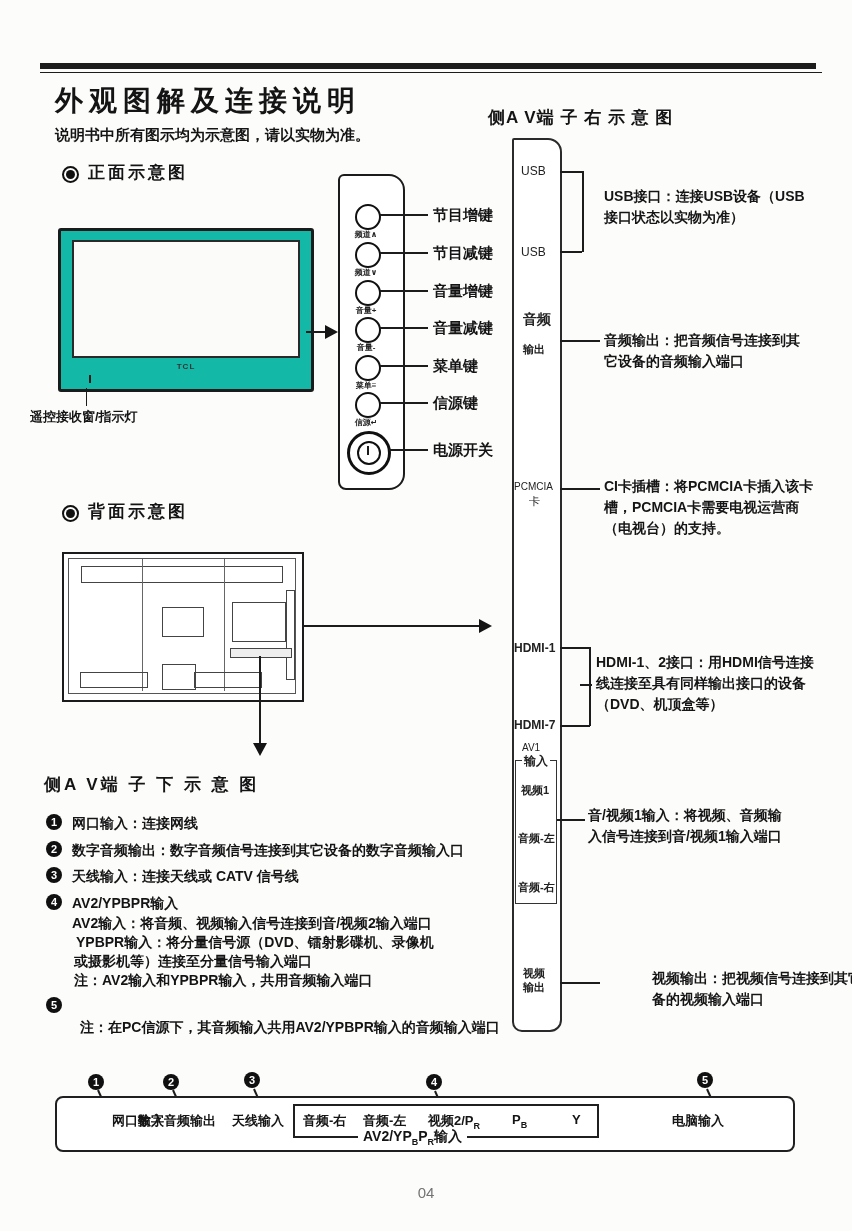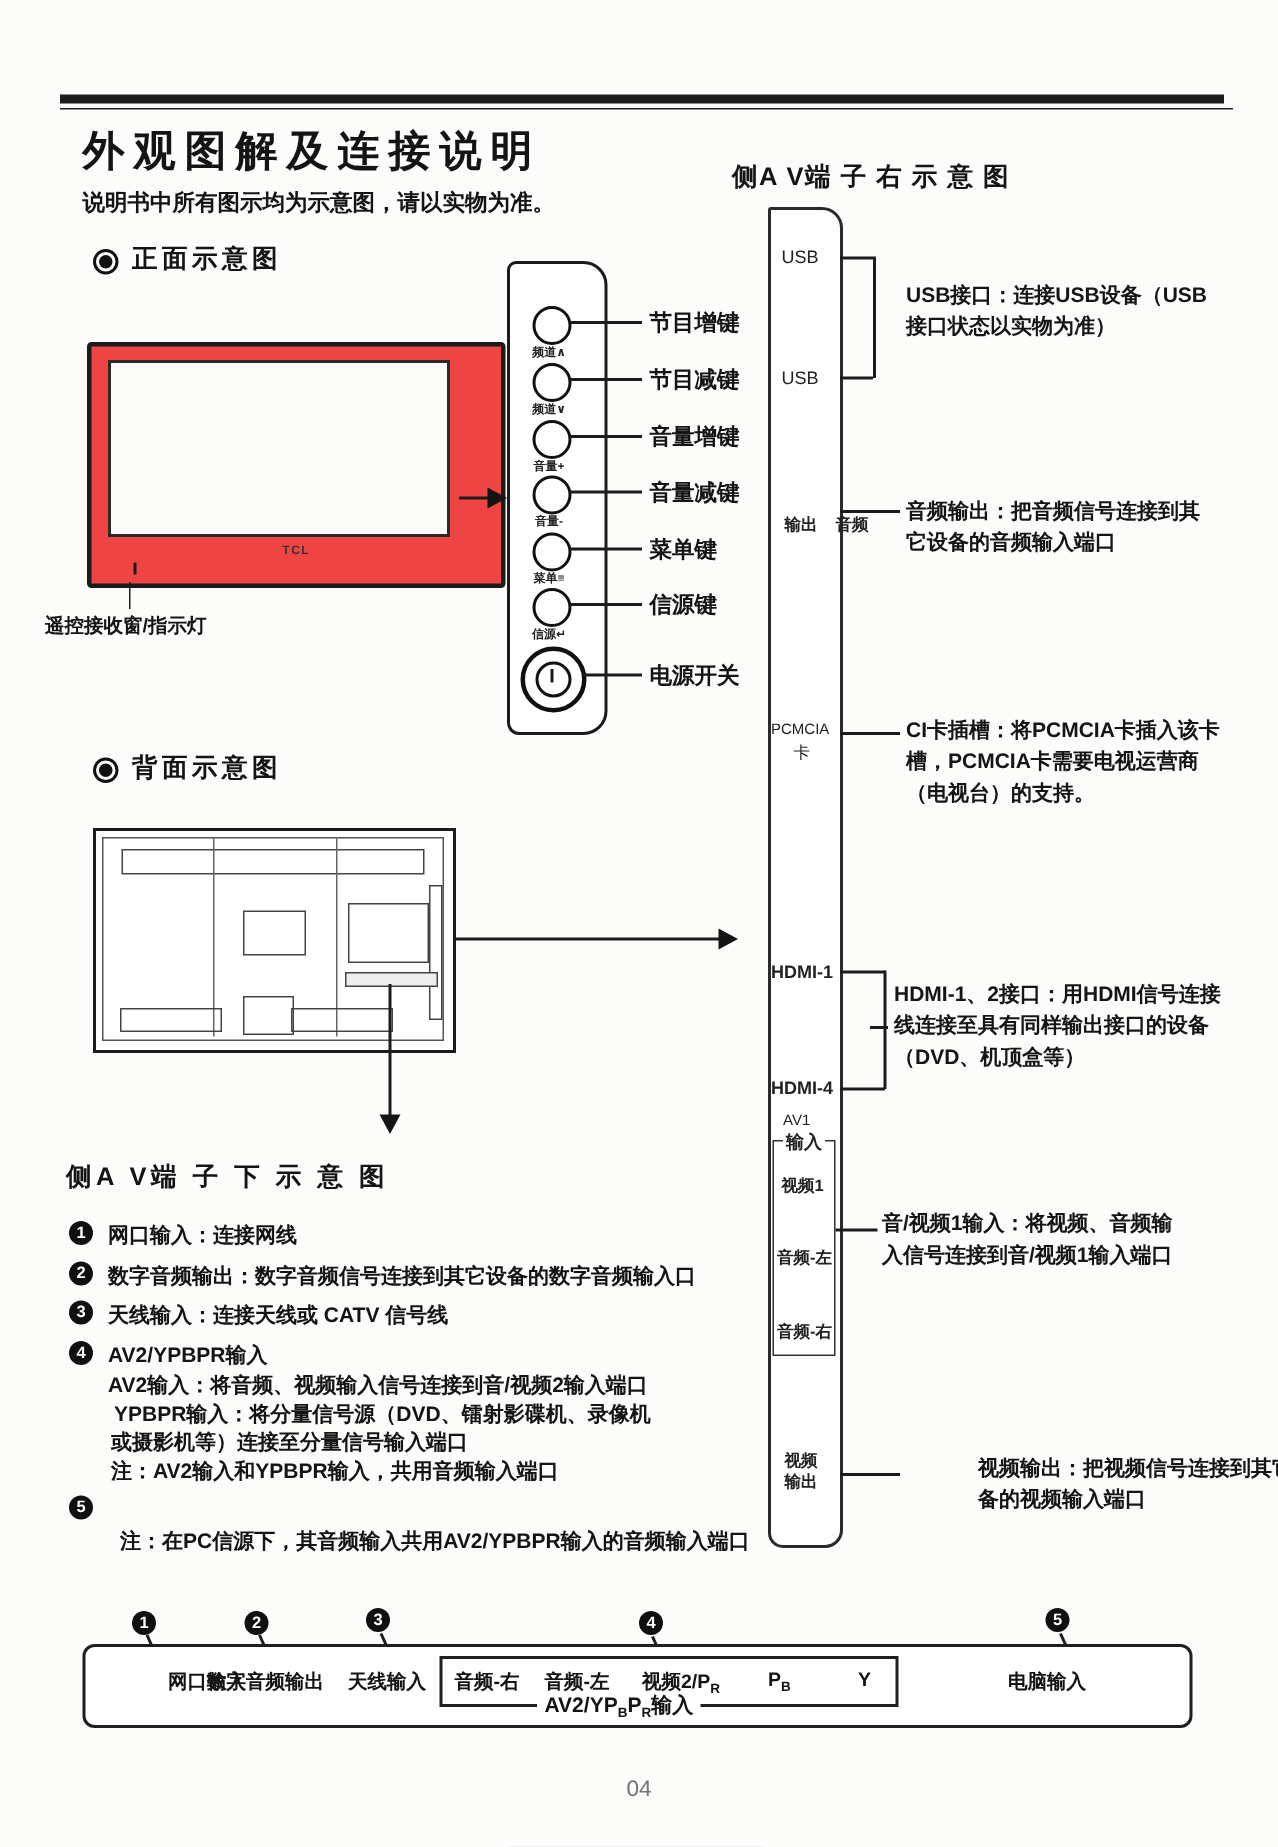--- a/index.html
+++ b/index.html
@@ -51,21 +51,21 @@
 
   <div class="ln" style="left:40px;top:63px;width:776px;height:6px;"></div>
   <div class="ln" style="left:40px;top:72px;width:782px;height:1px;"></div>
 
   <div class="abs b" style="left:55px;top:82px;font-size:28px;letter-spacing:6px;">外观图解及连接说明</div>
   <div class="abs b" style="left:55px;top:126px;font-size:15px;">说明书中所有图示均为示意图，请以实物为准。</div>
 
   <span class="bullet" style="left:62px;top:166px;"></span>
   <div class="sec-h" style="left:88px;top:161px;">正面示意图</div>
 
-  <div class="abs" style="left:58px;top:228px;width:250px;height:158px;border:3px solid #1b1b1b;border-radius:3px;background:#ef4444;padding-left:23px;">
+  <div class="abs" style="left:58px;top:228px;width:250px;height:158px;border:3px solid #1b1b1b;border-radius:3px;background:#14b8a6;">
     <div class="abs" style="left:11px;top:9px;width:224px;height:114px;border:2px solid #2a2a2a;background:#fbfbfa;"></div>
     <div class="abs b" style="left:0;top:131px;width:100%;text-align:center;font-size:8px;letter-spacing:1px;color:#333;">TCL</div>
     <div class="ln" style="left:28px;top:144px;width:2px;height:8px;"></div>
   </div>
 
   <div class="ln" style="left:86px;top:388px;width:1px;height:18px;"></div>
   <div class="abs b" style="left:30px;top:408px;font-size:13px;">遥控接收窗/指示灯</div>
 
   <div class="ln" style="left:306px;top:331px;width:20px;height:2px;"></div>
   <div class="arrow-r" style="left:325px;top:325px;"></div>
@@ -153,28 +153,28 @@
   <span class="badge" style="left:46px;top:997px;">5</span>
   <div class="list-txt" style="left:80px;top:1019px;">注：在PC信源下，其音频输入共用AV2/YPBPR输入的音频输入端口</div>
 
   <div class="sec-h" style="left:488px;top:106px;letter-spacing:1px;">侧A V端 子 右 示 意 图</div>
 
   <div class="abs" style="left:512px;top:138px;width:46px;height:890px;border:2px solid #2a2a2a;border-radius:2px 14px 12px 10px;background:#fff;"></div>
 
   <div class="port" style="left:521px;top:164px;font-size:12px;">USB</div>
   <div class="port" style="left:521px;top:245px;font-size:12px;">USB</div>
 
-  <div class="port b" style="left:523px;top:342px;font-size:11px;margin-left:34px;">音频</div>
+  <div class="port b" style="left:523px;top:311px;font-size:14px;">音频</div>
   <div class="port b" style="left:523px;top:342px;font-size:11px;">输出</div>
 
   <div class="port" style="left:514px;top:481px;font-size:10px;">PCMCIA</div>
   <div class="port" style="left:529px;top:494px;font-size:11px;">卡</div>
 
   <div class="port b" style="left:514px;top:641px;font-size:12px;">HDMI-1</div>
-  <div class="port b" style="left:514px;top:718px;font-size:12px;">HDMI-4</div>
+  <div class="port b" style="left:514px;top:718px;font-size:12px;">HDMI-7</div>
 
   <div class="port" style="left:522px;top:742px;font-size:10px;">AV1</div>
 
   <div class="abs" style="left:515px;top:760px;width:40px;height:142px;border:1.5px solid #333;background:#fff;"></div>
   <div class="port b" style="left:522px;top:753px;font-size:12px;background:#fff;padding:0 2px;">输入</div>
   <div class="port b" style="left:521px;top:783px;font-size:11px;">视频1</div>
   <div class="port b" style="left:518px;top:831px;font-size:11px;">音频-左</div>
   <div class="port b" style="left:518px;top:880px;font-size:11px;">音频-右</div>
 
   <div class="port b" style="left:523px;top:966px;font-size:11px;">视频</div>

